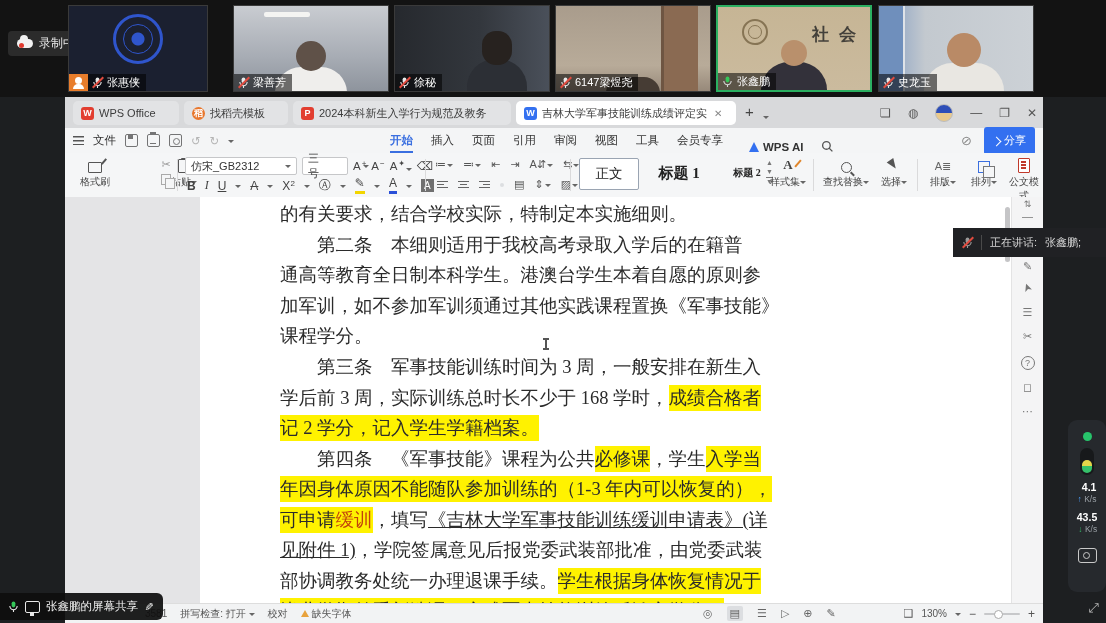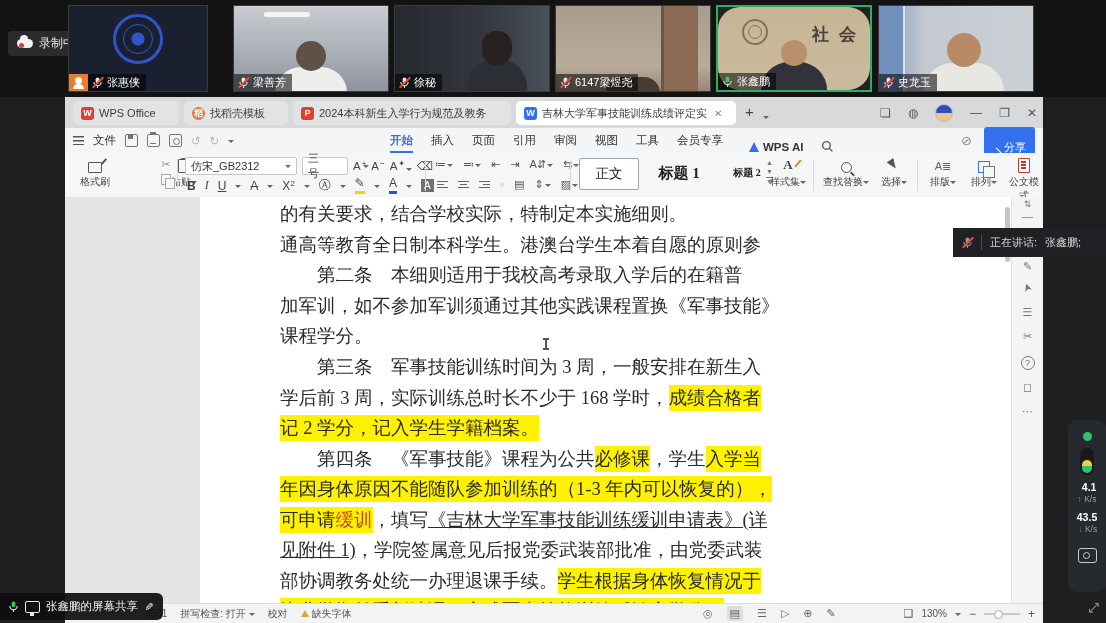--- a/index.html
+++ b/index.html
@@ -12,21 +12,21 @@
   .cloud{position:relative;width:16px;height:9px;background:#f2f2f2;border-radius:6px;}
   .cloud::before{content:"";position:absolute;left:3px;top:-4px;width:8px;height:8px;border-radius:50%;background:#f2f2f2;}
   .cloud::after{content:"";position:absolute;left:2px;bottom:0;width:5px;height:5px;border-radius:50%;background:#e03a2f;}
   .thumb{position:absolute;top:5px;height:87px;width:156px;background:#222;border:1px solid #3a3a3a;box-sizing:border-box;overflow:hidden;}
   .thumb.speaking{border:2px solid #2bb061;}
   .vid{position:absolute;inset:0;overflow:hidden;}
   .t1 .vid{background:#1b2030;}
   .t2 .vid{background:linear-gradient(180deg,#c9ccd1 0%,#a7acb4 60%,#8e949d 100%);}
   .t3 .vid{background:linear-gradient(90deg,#26292e 0%,#33373d 55%,#4a505a 100%);}
   .t4 .vid{background:linear-gradient(180deg,#a99c8c 0%,#b8ab99 70%,#97897a 100%);}
-  .t5 .vid{background:linear-gradient(180deg,#c6b595 0%,#cbbb9e 100%);border-radius:22px;}
+  .t5 .vid{background:linear-gradient(180deg,#c6b595 0%,#cbbb9e 100%);}
   .t6 .vid{background:linear-gradient(90deg,#7e99c0 0%,#c3c9cf 30%,#ccd1d6 100%);}
   .seal{position:absolute;left:50%;top:8px;transform:translateX(-50%);width:50px;height:50px;
         border:3px solid #2f55cc;border-radius:50%;box-sizing:border-box;}
   .seal::after{content:"";position:absolute;inset:7px;border:1px solid #2f55cc;border-radius:50%;
         background:radial-gradient(circle at 50% 50%, #2f55cc 0 6px, transparent 7px);}
   .seal.small{width:26px;height:26px;border-width:2px;left:24px;top:12px;transform:none;border-color:#867454;}
   .seal.small::after{inset:4px;border-color:#867454;background:none;}
   .wall-txt{position:absolute;right:4px;top:16px;color:#43403a;font-weight:bold;font-size:17px;letter-spacing:10px;
             font-family:"Liberation Serif","DejaVu Serif",serif;}
   .person{position:absolute;left:50%;transform:translateX(-50%);bottom:-2px;width:60px;height:34px;
@@ -82,21 +82,21 @@
   .mi-prev::after{content:"";position:absolute;right:1px;bottom:1px;width:5px;height:5px;border:1.3px solid #555;border-radius:50%;}
   .gray{color:#b5b5b5;}
   .caret{display:inline-block;width:0;height:0;border:3.5px solid transparent;border-top-color:#666;position:relative;top:2px;}
   .mb-items{position:absolute;left:325px;top:0;height:100%;display:flex;align-items:flex-end;gap:18px;}
   .mb-item{position:relative;height:100%;display:flex;align-items:center;}
   .mb-item.active{color:#3a6fe0;font-weight:bold;}
   .mb-item.active::after{content:"";position:absolute;left:0;right:0;bottom:0;height:2px;background:#3a6fe0;}
   .wpsai{display:flex;align-items:center;gap:4px;font-weight:bold;}
   .ai-logo{width:0;height:0;border-left:5px solid transparent;border-right:5px solid transparent;border-bottom:10px solid #3370f0;}
   .mb-right{position:absolute;right:8px;top:0;height:100%;display:flex;align-items:center;gap:12px;}
-  .share-btn{height:28px;background:#3370f0;border-radius:3px;color:#fff;display:flex;align-items:flex-end;gap:4px;padding:0 9px;font-size:11px;}
+  .share-btn{height:28px;background:#3370f0;border-radius:3px;color:#fff;display:flex;align-items:center;gap:4px;padding:0 9px;font-size:11px;}
   .share-arrow{width:6px;height:6px;border-top:1.6px solid #fff;border-right:1.6px solid #fff;transform:rotate(45deg);position:relative;top:1px;}
   .toolbar{position:absolute;left:0;top:56px;right:0;height:44px;background:#f5f6f7;border-bottom:1px solid #dcdcdd;color:#444;}
   .tdiv{position:absolute;top:6px;bottom:6px;width:1px;background:#dadadb;}
   .bigbtn{position:absolute;top:3px;width:40px;text-align:center;font-size:10px;color:#3f3f3f;}
   .bigbtn .bicon{height:17px;display:flex;align-items:flex-end;justify-content:center;margin-bottom:2px;font-size:13px;color:#555;}
   .i-brush{position:relative;width:12px;height:9px;border:1.3px solid #555;border-radius:1px;}
   .i-brush::after{content:"";position:absolute;right:-4px;top:-5px;width:2px;height:7px;background:#555;transform:rotate(40deg);}
   .i-clip{position:relative;width:11px;height:12px;border:1.3px solid #555;border-radius:1px;}
   .i-clip::after{content:"";position:absolute;left:2px;top:-2.5px;width:5px;height:2.5px;background:#555;border-radius:1px;}
   .minicol{position:absolute;display:flex;flex-direction:column;gap:3px;font-size:11px;color:#9a9a9a;align-items:center;}
@@ -501,24 +501,24 @@
       </div>
     </div>
 
     <div class="docarea">
       <div class="page">
         <div id="doc-lines">
             <div class="doc-line">
               <span>的有关要求，结合学校实际，特制定本实施细则。</span>
             </div>
             <div class="doc-line">
+              <span>　　第二条　本细则适用于我校高考录取入学后的在籍普</span>
+            </div>
+            <div class="doc-line">
               <span>通高等教育全日制本科学生。港澳台学生本着自愿的原则参</span>
-            </div>
-            <div class="doc-line">
-              <span>　　第二条　本细则适用于我校高考录取入学后的在籍普</span>
             </div>
             <div class="doc-line">
               <span>加军训，如不参加军训须通过其他实践课程置换《军事技能》</span>
             </div>
             <div class="doc-line">
               <span>课程学分。</span>
             </div>
             <div class="doc-line">
               <span>　　第三条　军事技能训练时间为 3 周，一般安排在新生入</span>
             </div>

